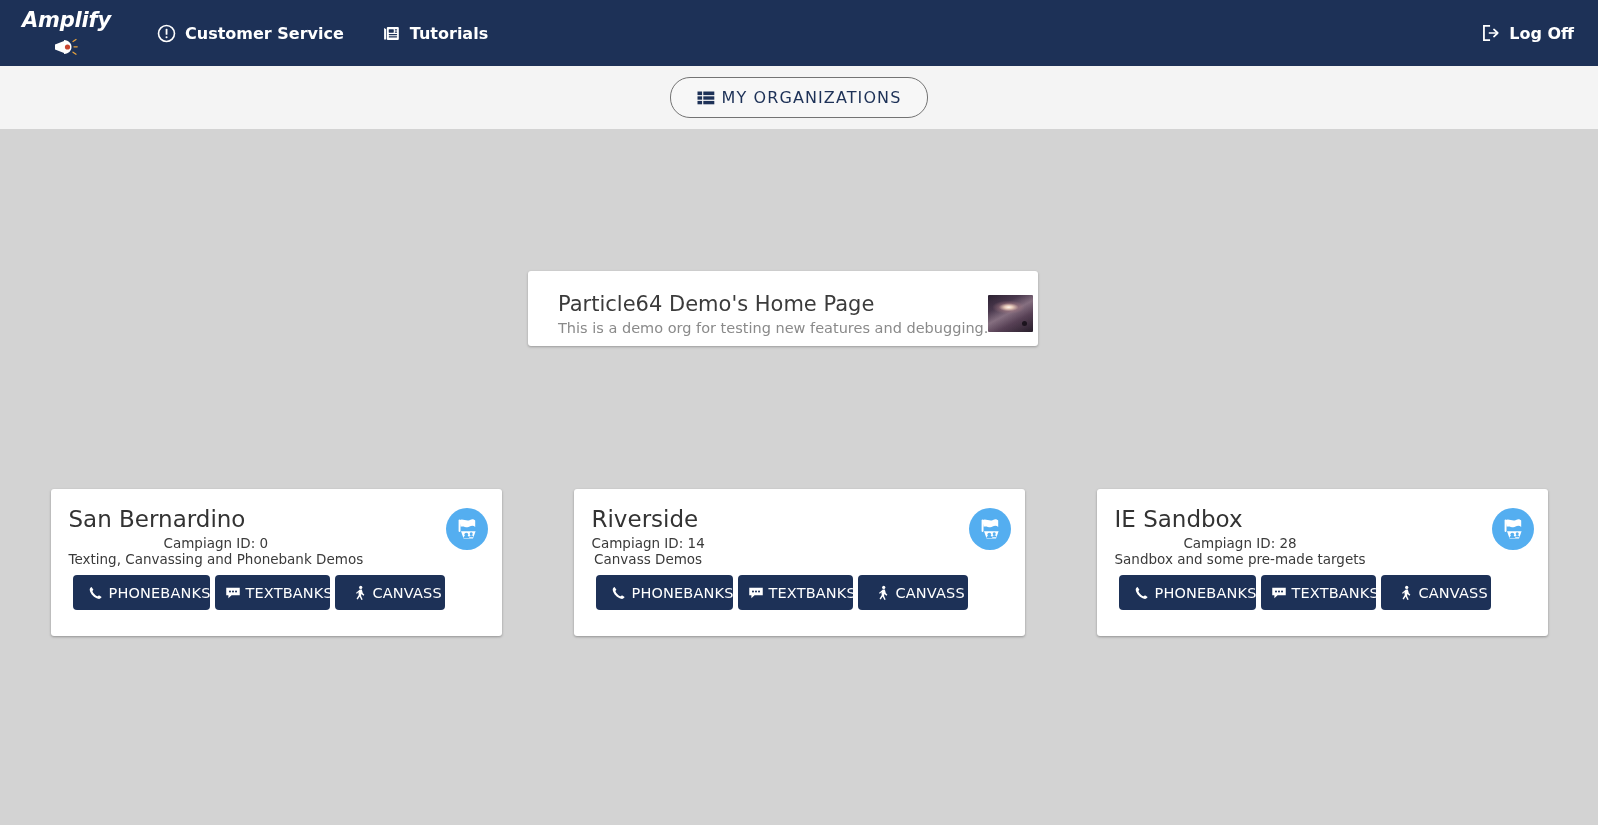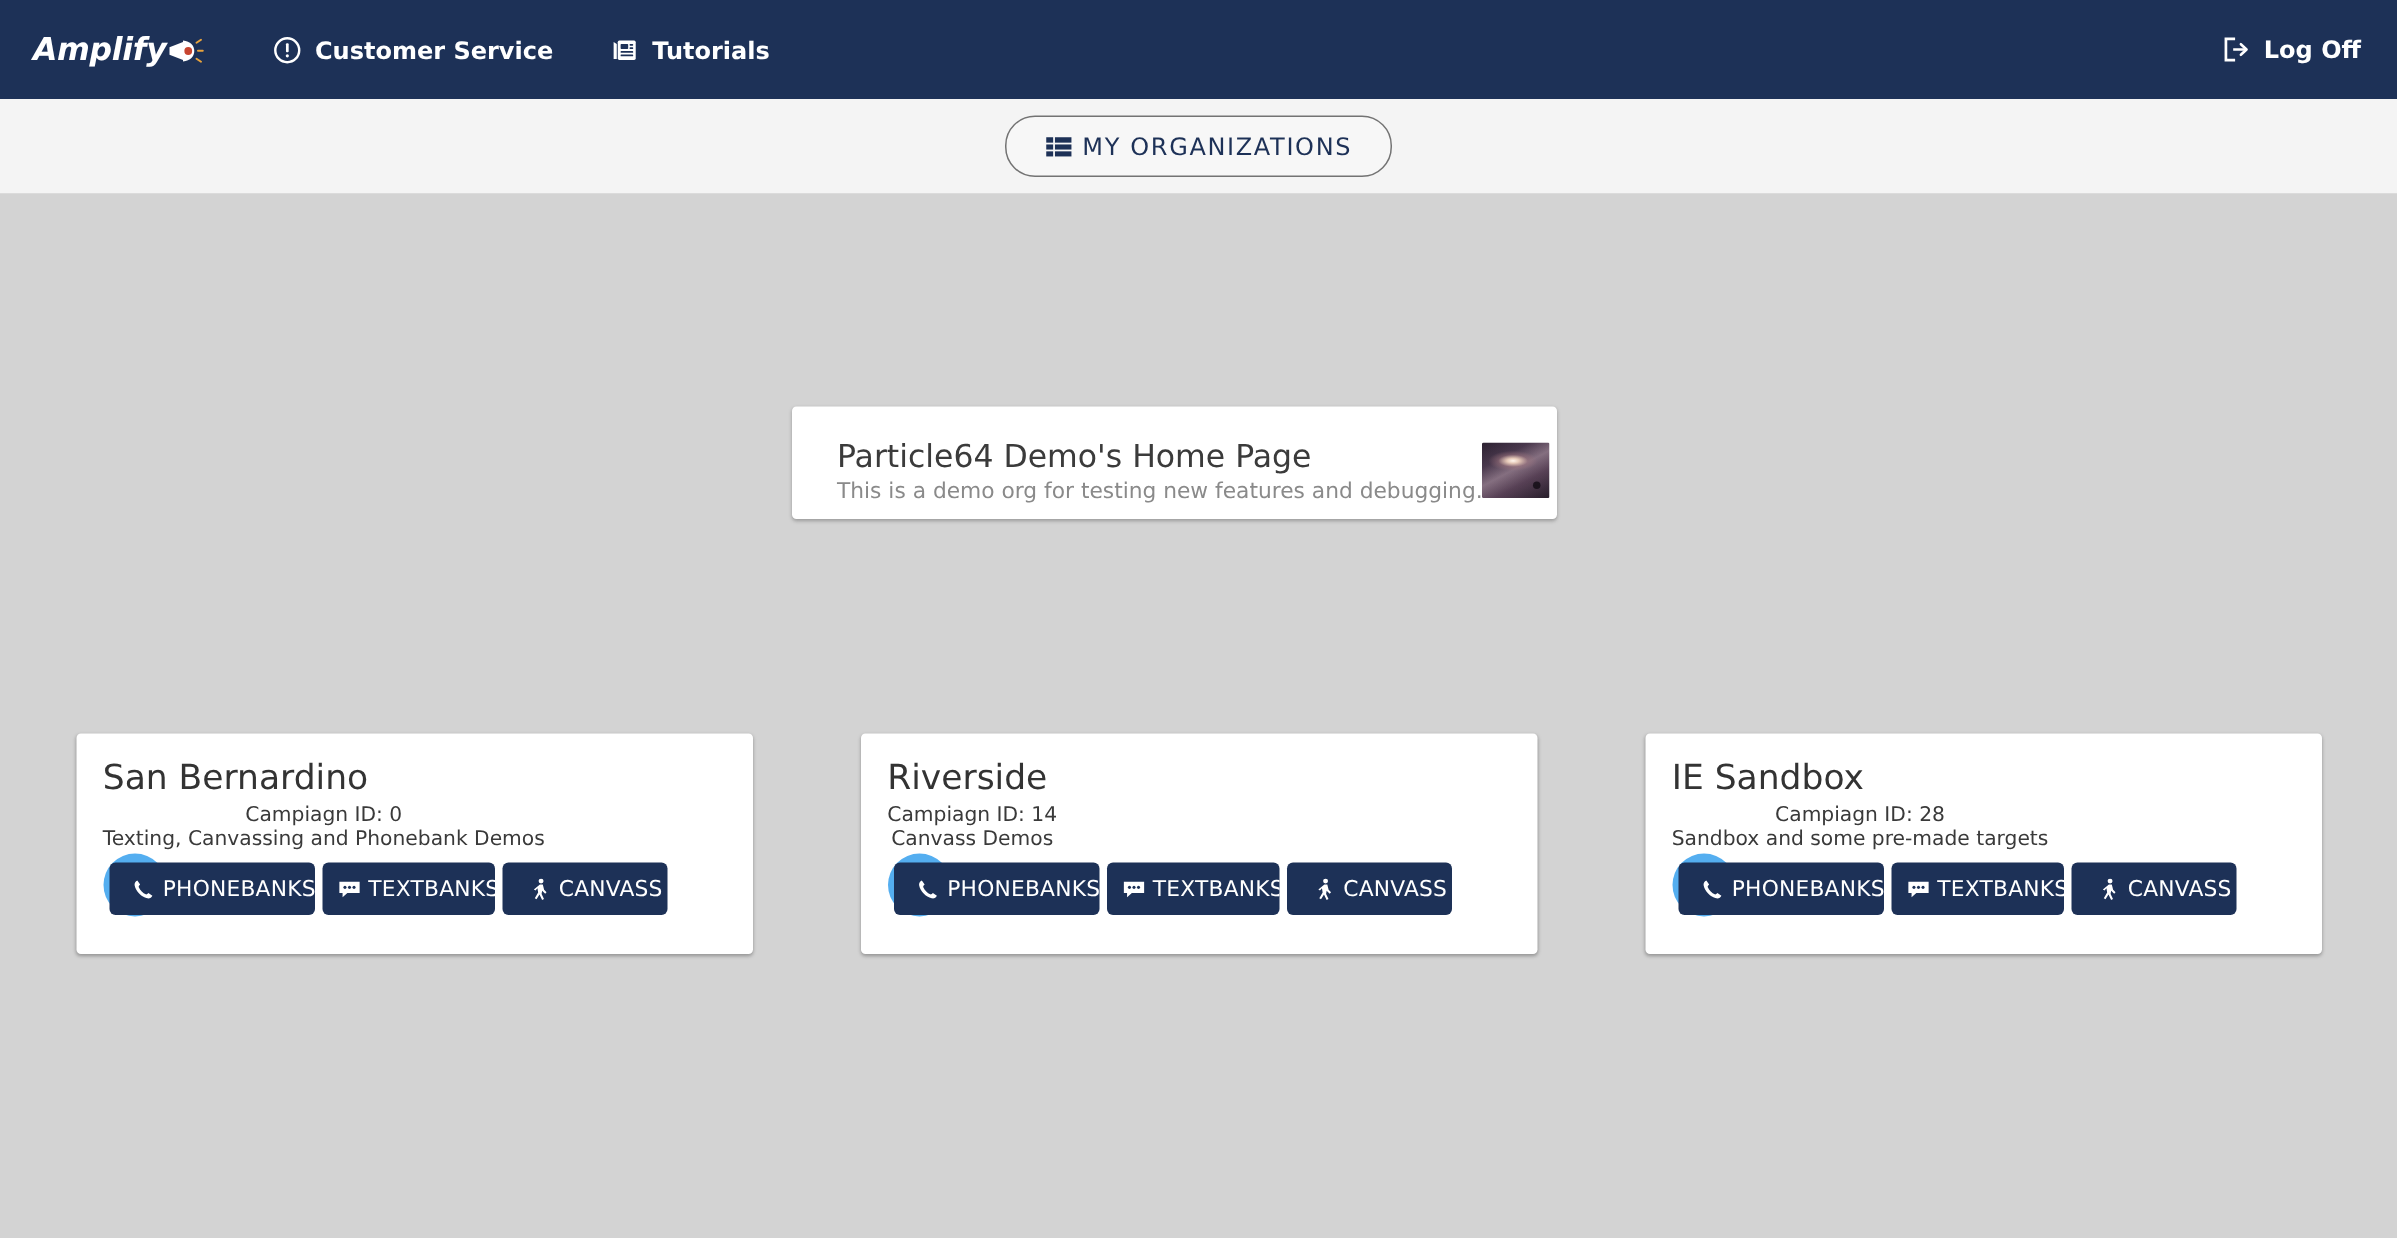--- a/index.html
+++ b/index.html
@@ -25,20 +25,21 @@
     padding: 0 24px 0 22px;
     position: relative;
   }
 
   .brand {
     display: flex;
     align-items: center;
     gap: 2px;
     margin-right: 36px;
     cursor: pointer;
+    flex-direction: column;
   }
   .brand-word {
     color: #ffffff;
     font-size: 21px;
     font-weight: bold;
     font-style: italic;
     letter-spacing: -0.2px;
     font-family: "DejaVu Sans", "Liberation Sans", sans-serif;
   }
   .brand-megaphone {
@@ -190,21 +191,20 @@
     box-shadow: 0 1px 3px rgba(0,0,0,0.20), 0 1px 2px rgba(0,0,0,0.12);
     padding: 18px 0 0 18px;
     position: relative;
   }
 
   .camp-head {
     display: flex;
     justify-content: space-between;
     align-items: flex-start;
     padding-right: 14px;
-    flex-direction: column;
   }
   .camp-title {
     font-size: 23px;
     font-weight: normal;
     color: #333333;
     line-height: 1.12;
     white-space: nowrap;
   }
   .camp-meta {
     font-size: 13.5px;

